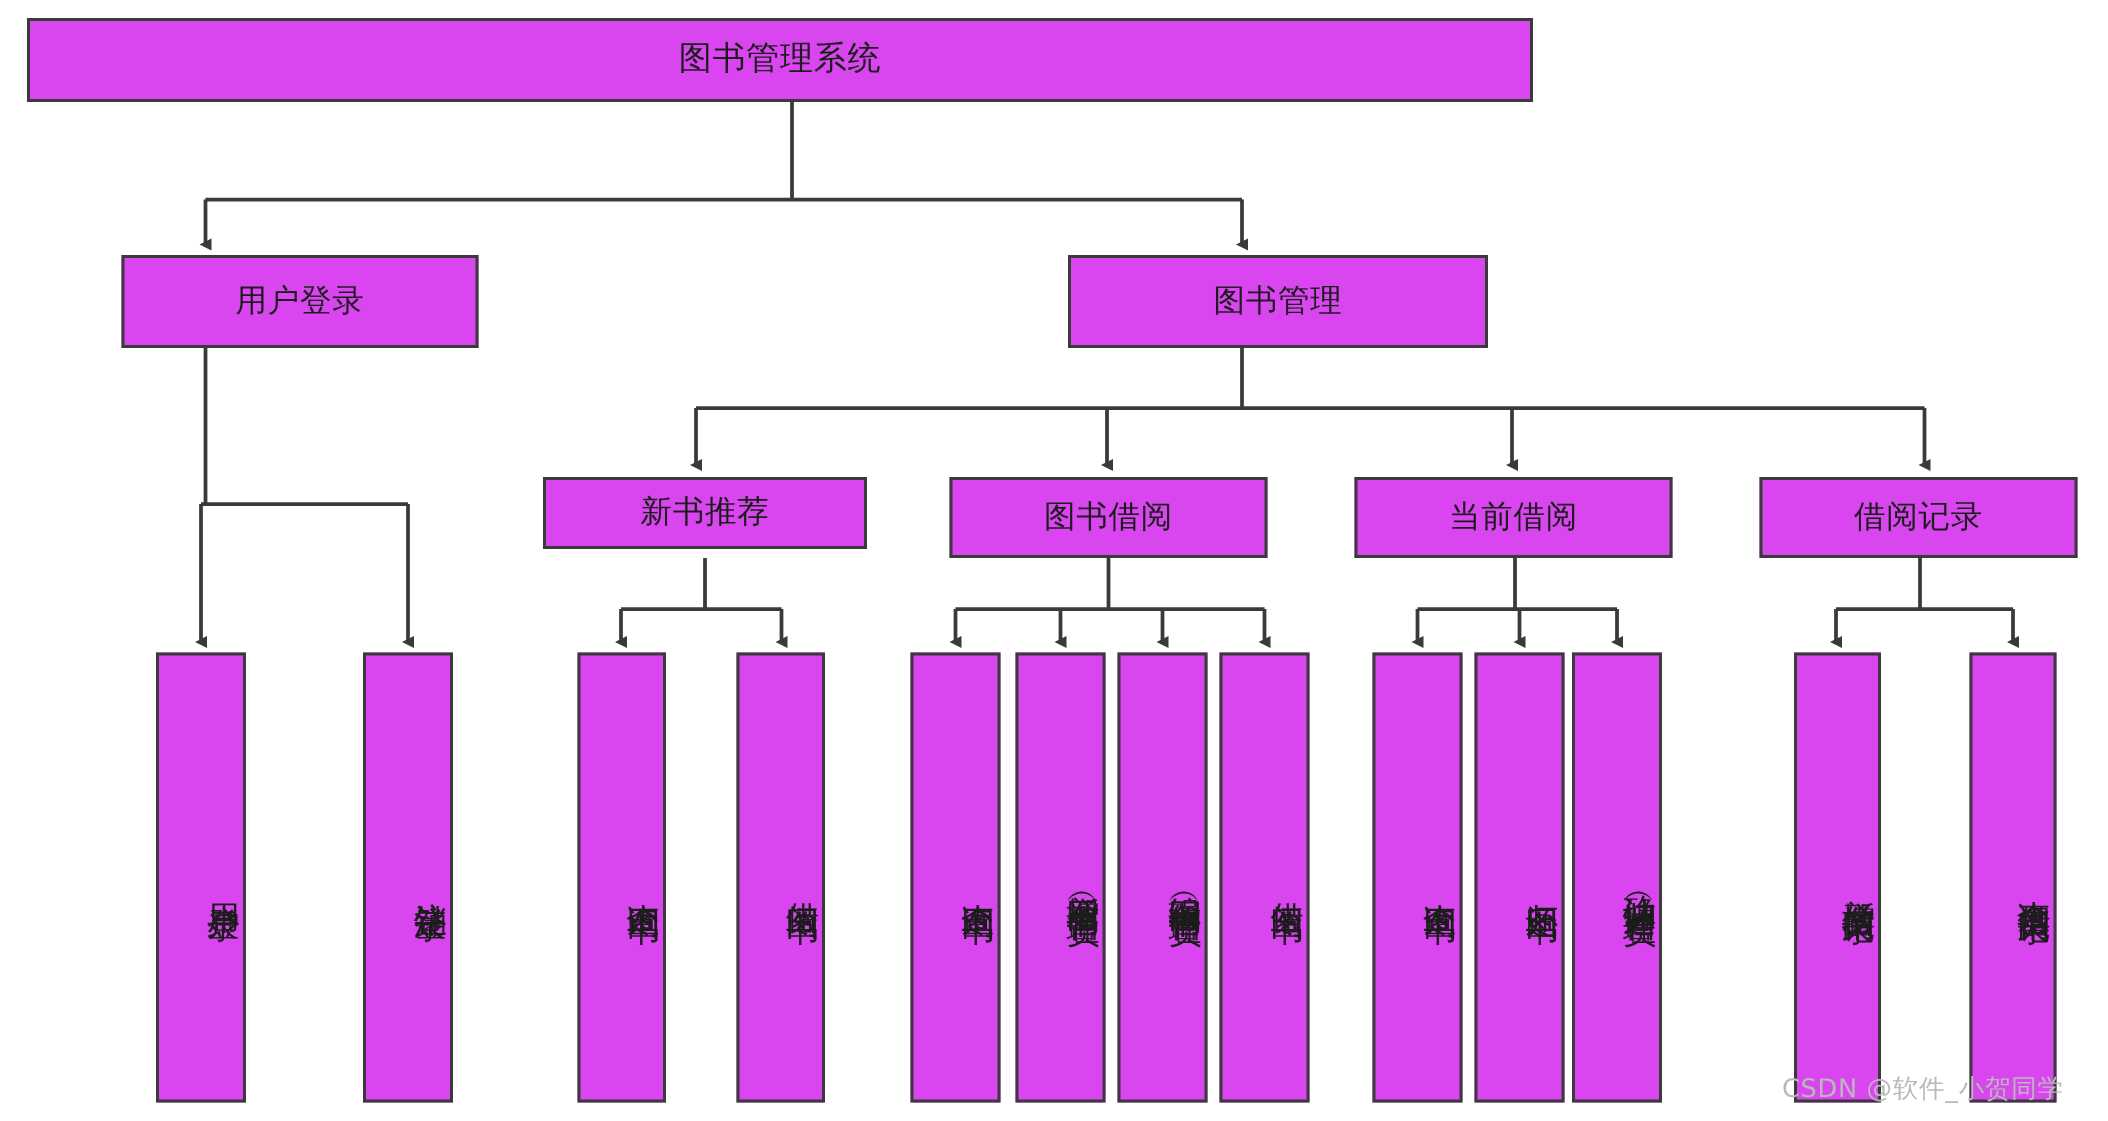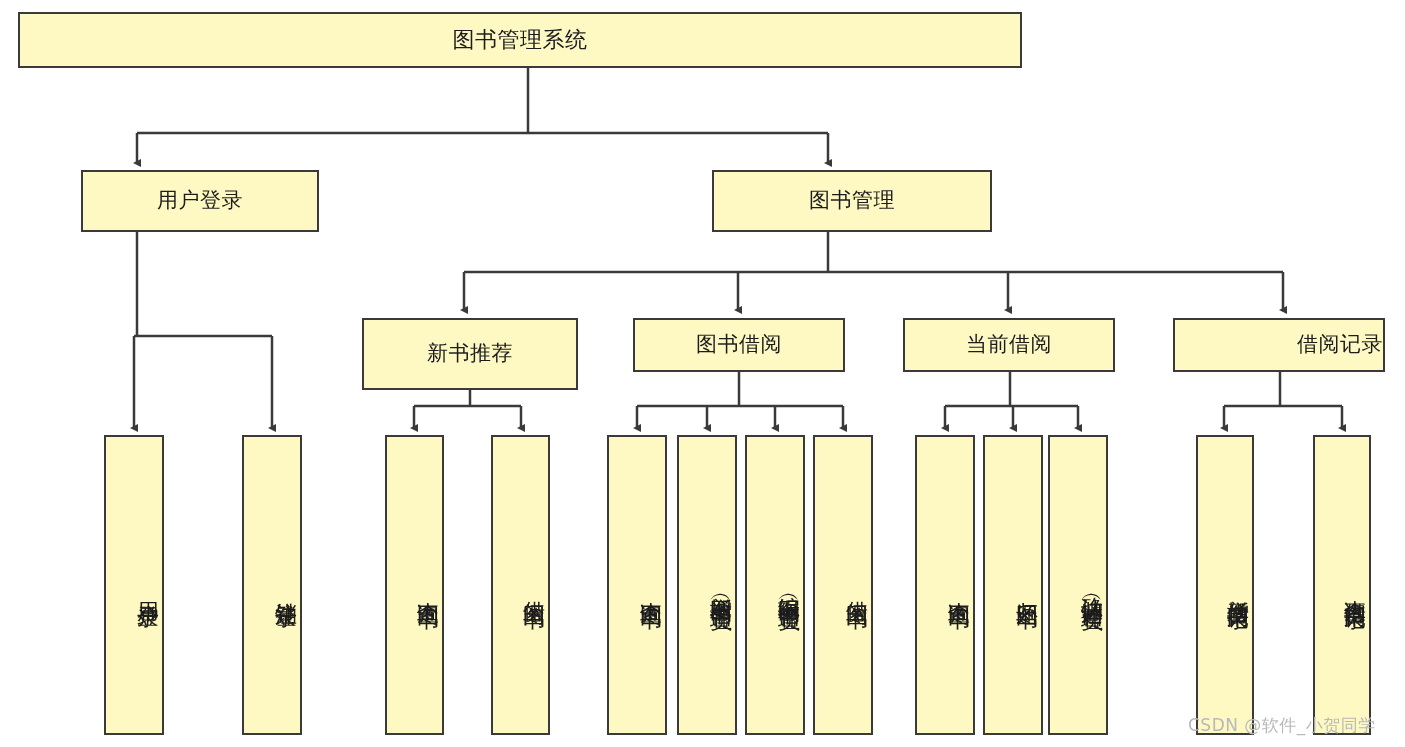--- a/index.html
+++ b/index.html
@@ -23,21 +23,21 @@
     left: 0;
     top: 0;
     width: 1405px;
     height: 747px;
     pointer-events: none;
   }
   .node {
     position: absolute;
     box-sizing: border-box;
     border: 2px solid #3a3a3a;
-    background: #fef9c3;
+    background: #d946ef;
     display: flex;
     align-items: center;
     justify-content: center;
     color: #1c1c1c;
   }
   .node.horizontal {
     font-size: 21px;
     line-height: 1.2;
     letter-spacing: 0.5px;
     white-space: nowrap;
@@ -130,30 +130,30 @@
     <span>图书管理系统</span>
   </div>
 
   <div class="node horizontal" style="left:81px; top:170px; width:238px; height:62px;">
     <span>用户登录</span>
   </div>
   <div class="node horizontal" style="left:712px; top:170px; width:280px; height:62px;">
     <span>图书管理</span>
   </div>
 
-  <div class="node horizontal" style="left:362px; top:318px; width:216px; height:72px;">
+  <div class="node horizontal" style="left:362px; top:318px; width:216px; height:48px;">
     <span>新书推荐</span>
   </div>
   <div class="node horizontal" style="left:903px; top:318px; width:212px; height:54px;">
     <span>当前借阅</span>
   </div>
   <div class="node horizontal" style="left:633px; top:318px; width:212px; height:54px;">
     <span>图书借阅</span>
   </div>
-  <div class="node horizontal" style="left:1173px; top:318px; width:212px; height:54px;justify-content:flex-end;">
+  <div class="node horizontal" style="left:1173px; top:318px; width:212px; height:54px;">
     <span>借阅记录</span>
   </div>
 
   <div class="node vertical" style="left:104px; top:435px; width:60px; height:300px;">
     <span>用户登录</span>
   </div>
   <div class="node vertical" style="left:242px; top:435px; width:60px; height:300px;">
     <span>注销登录</span>
   </div>
 

